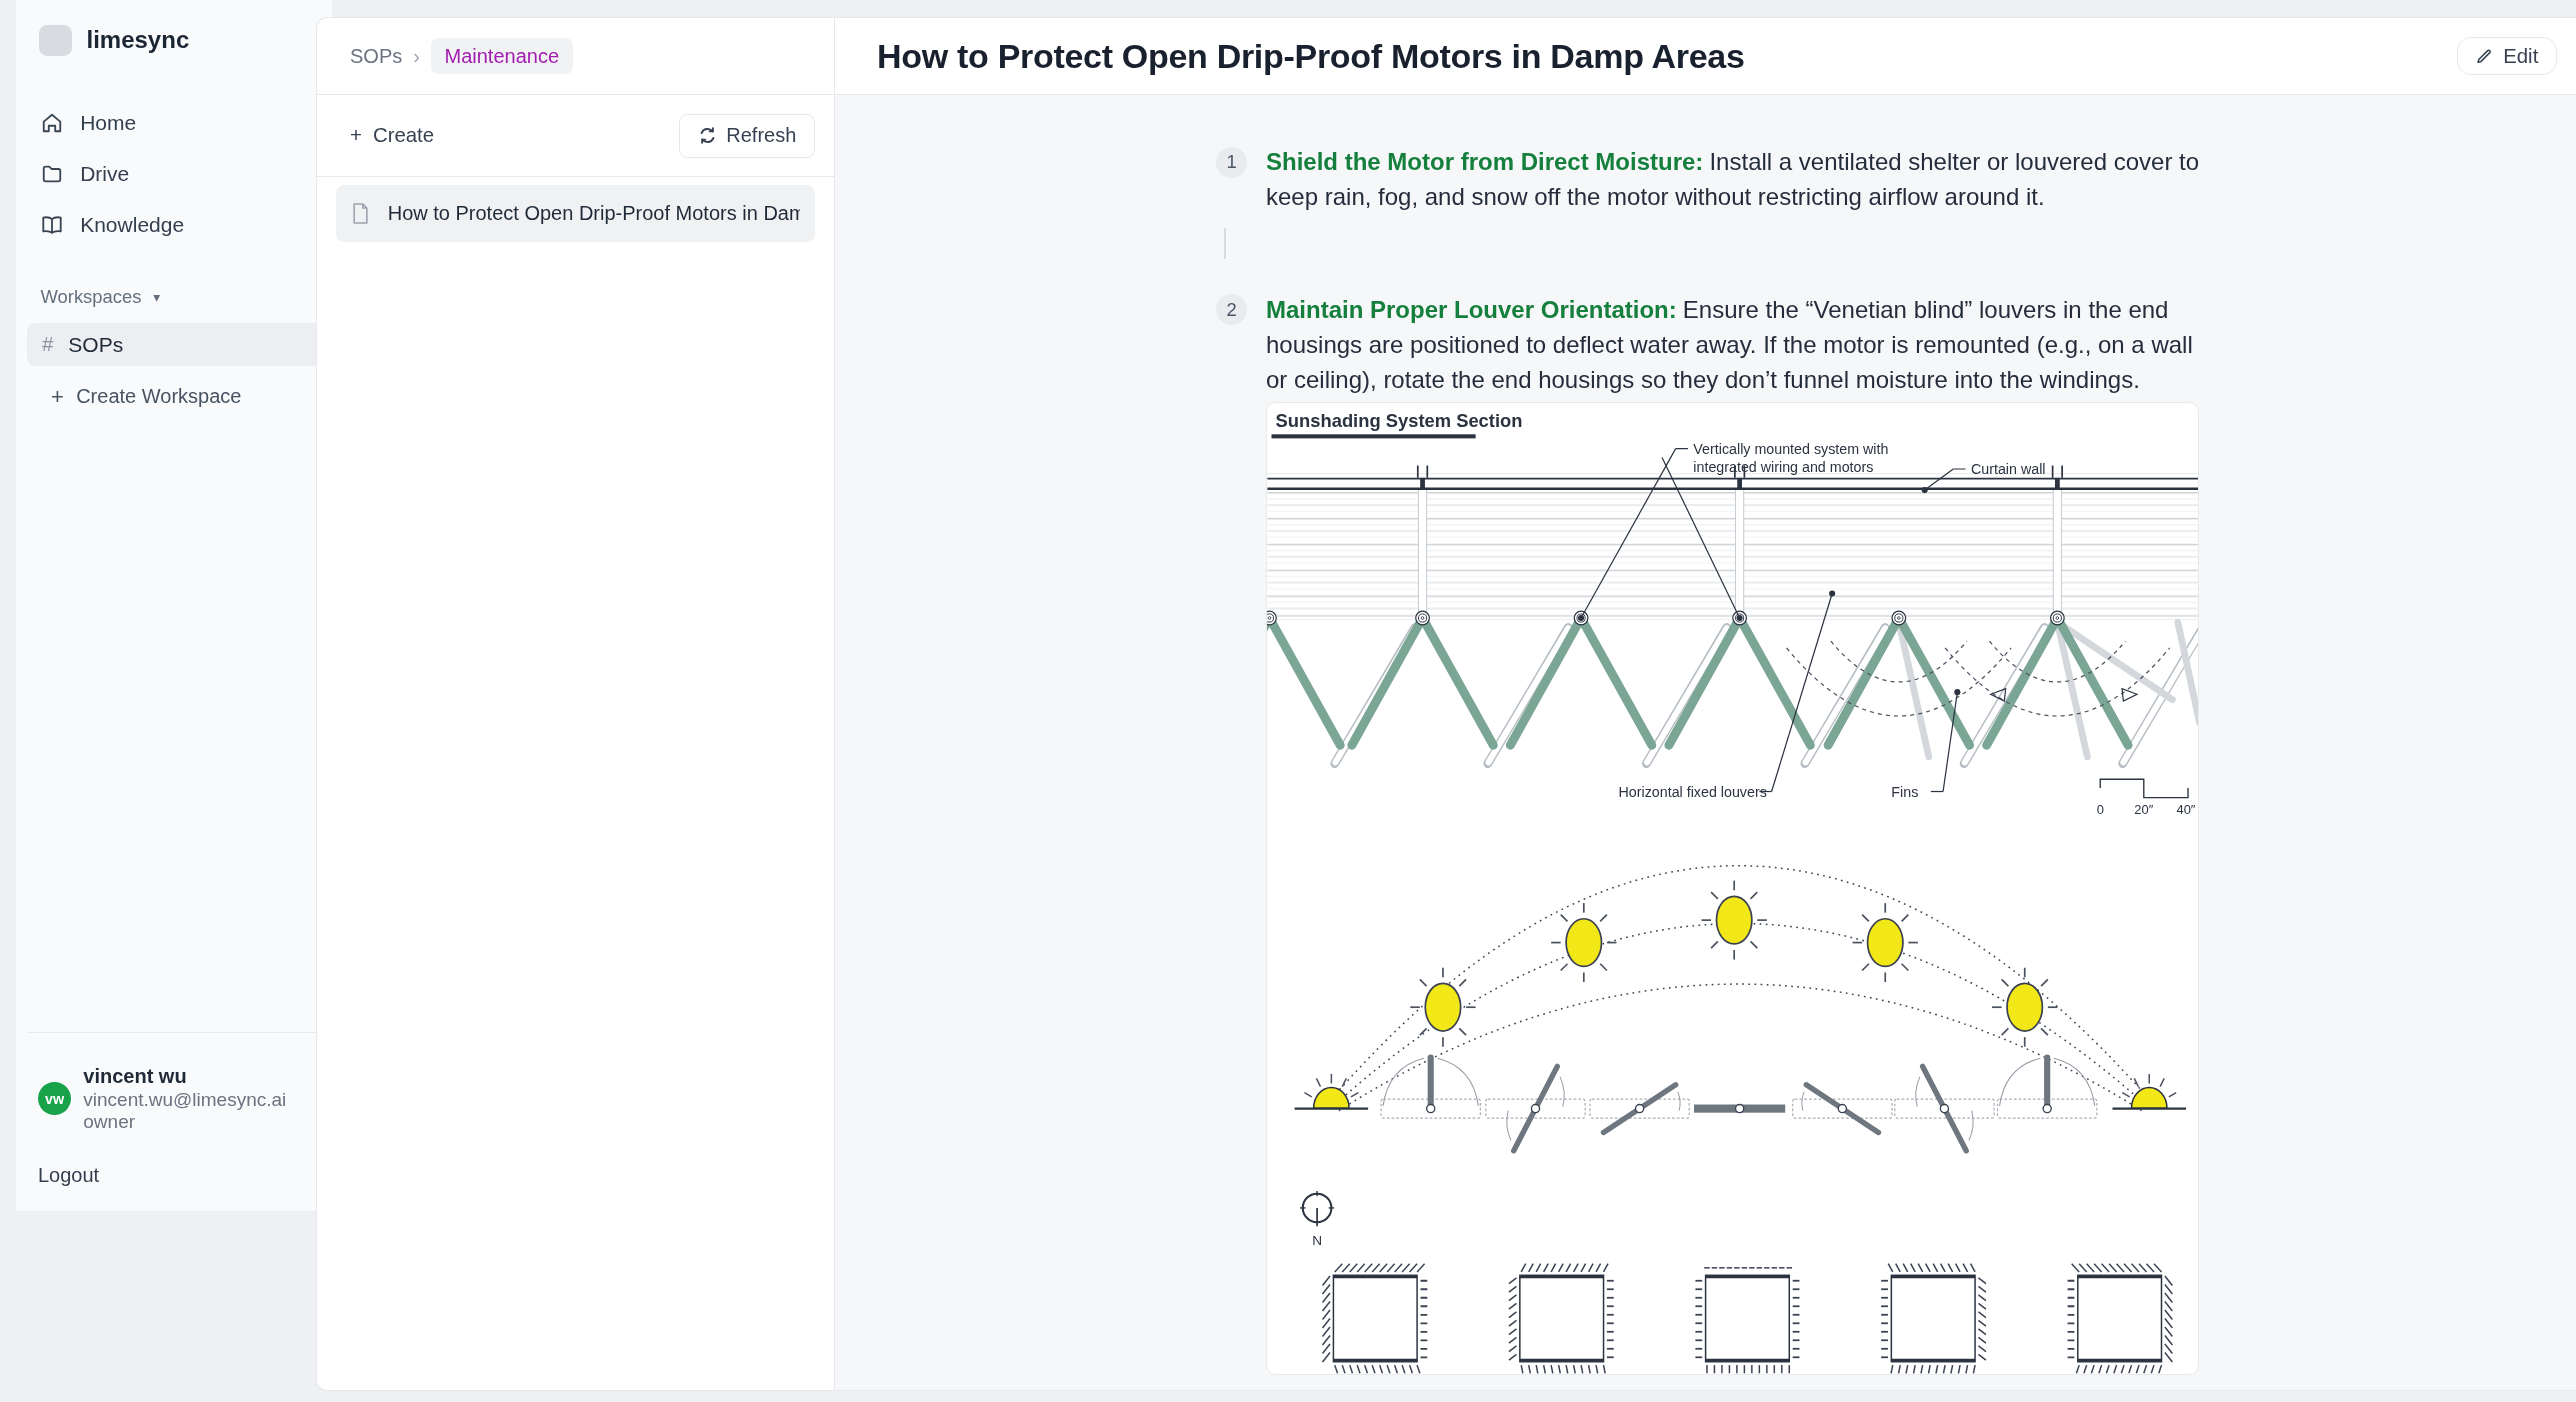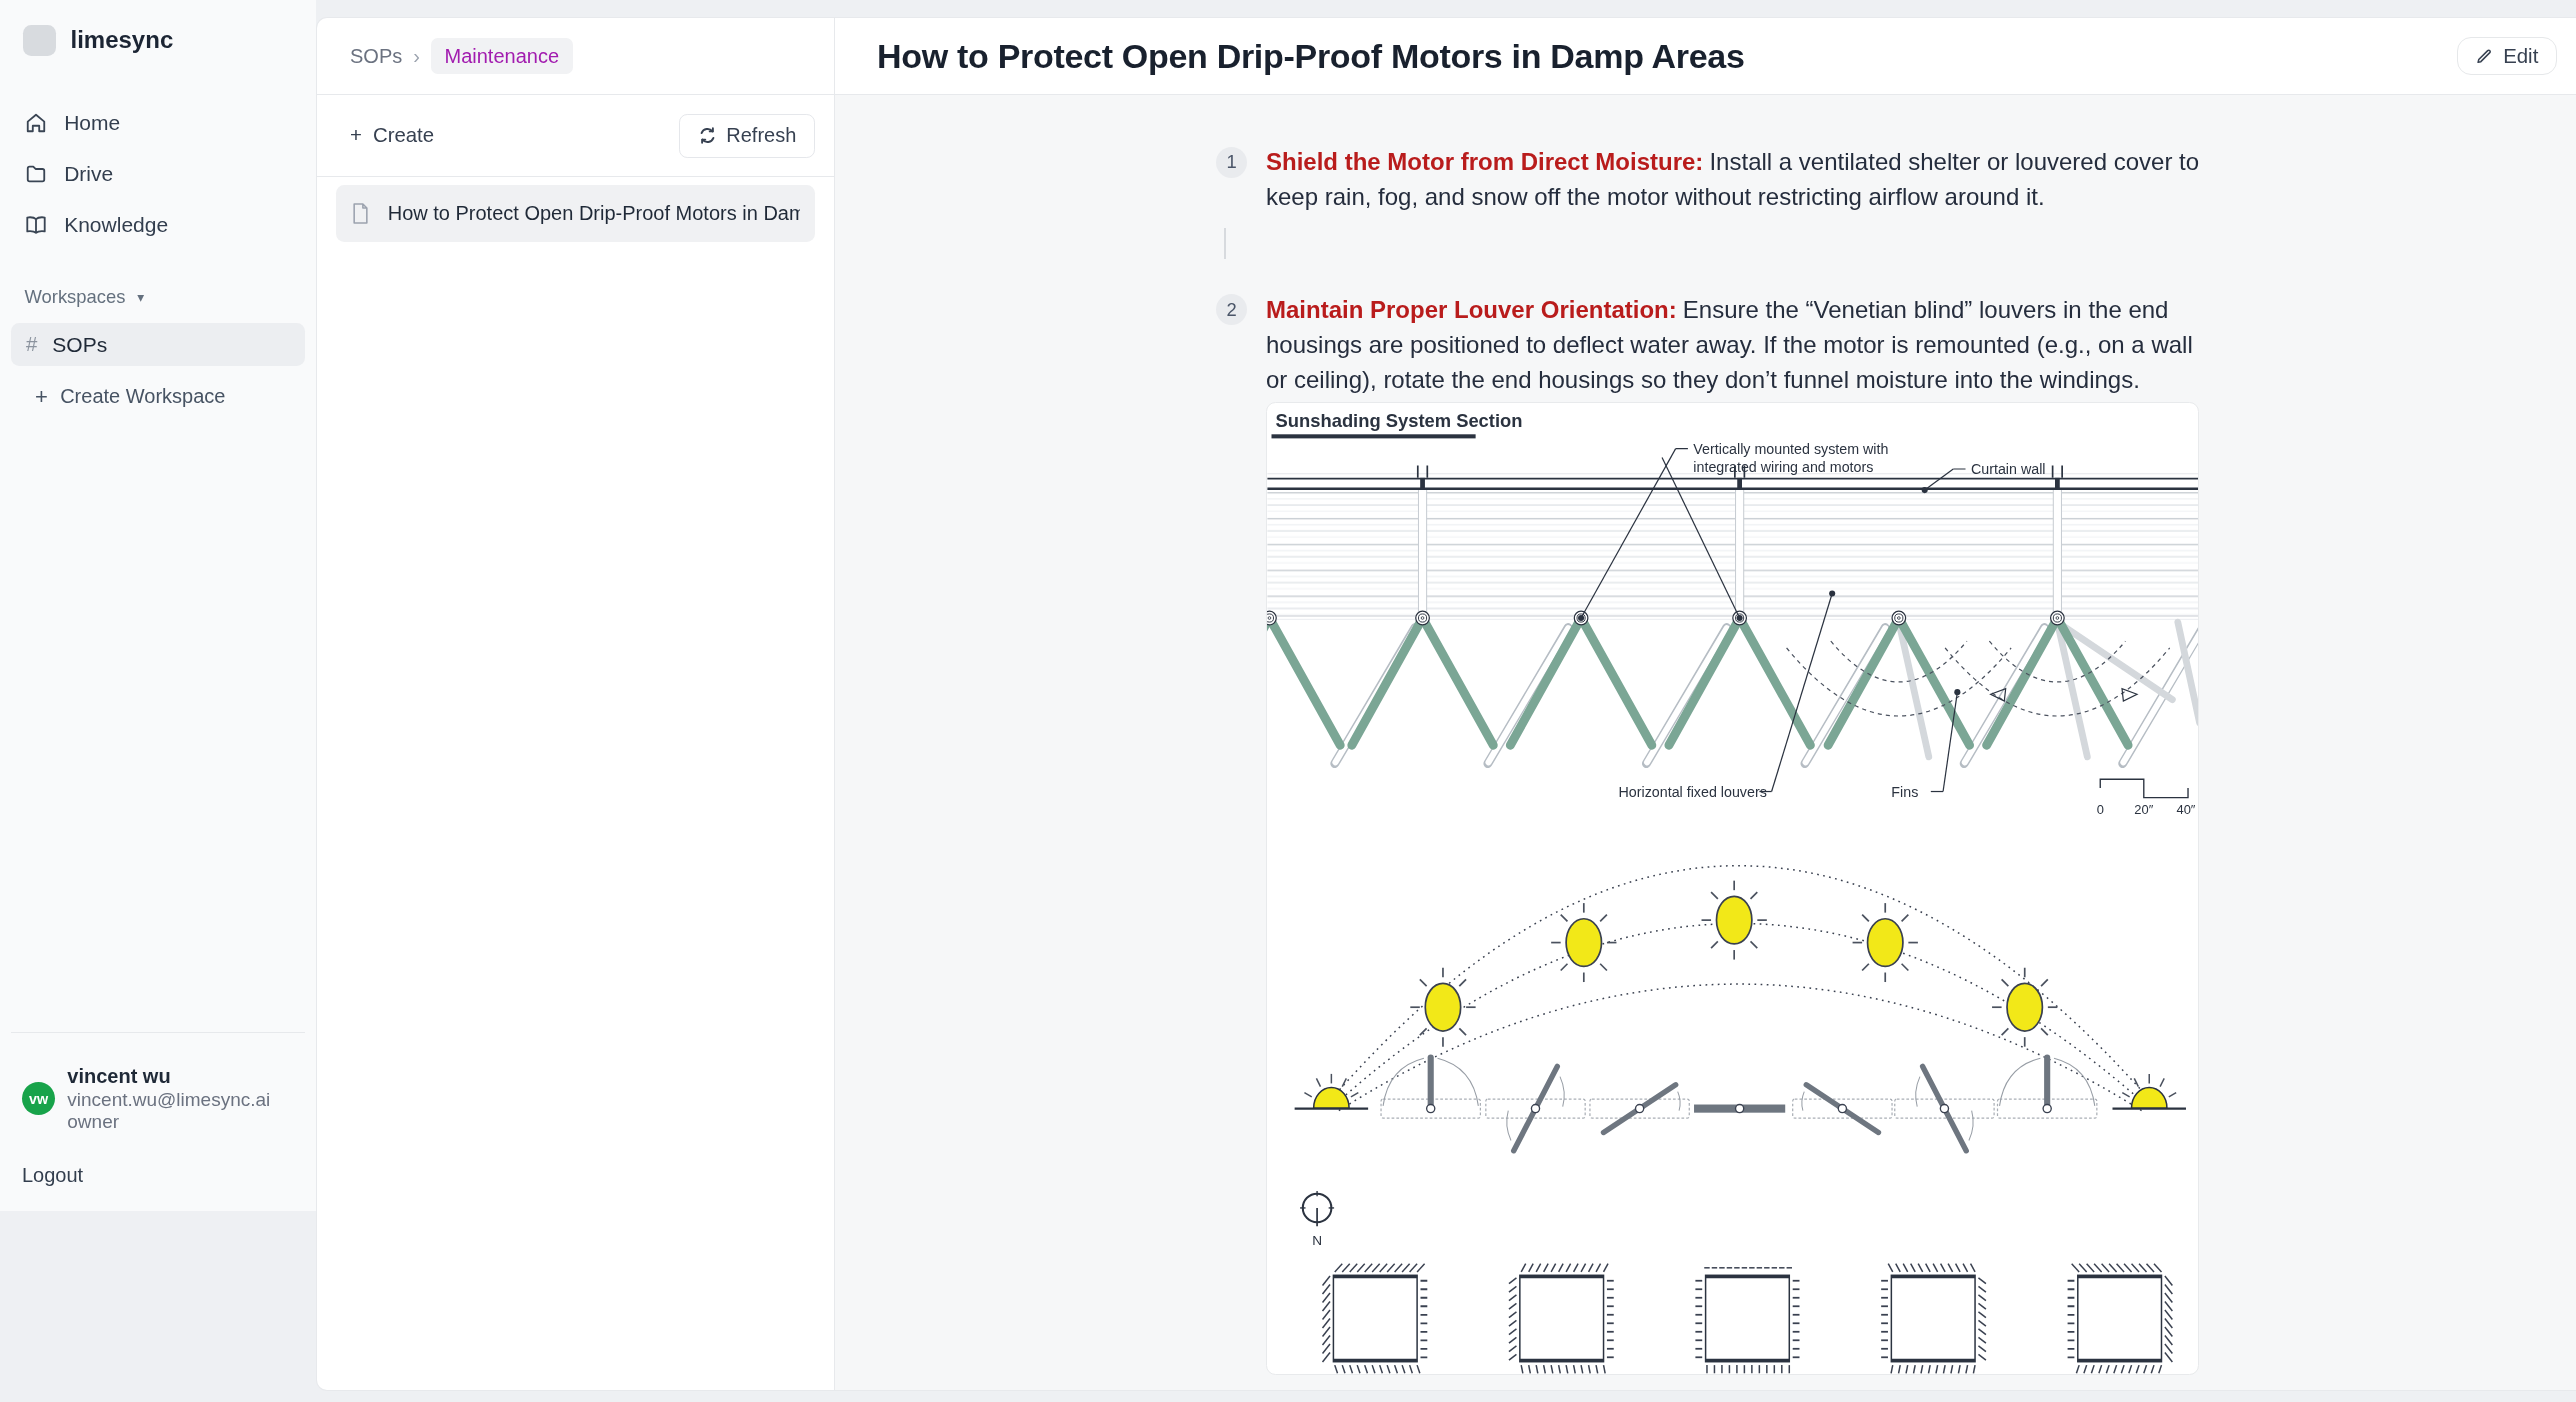--- a/index.html
+++ b/index.html
@@ -1,19 +1,19 @@
 <!DOCTYPE html>
 <html style="font-size:11px"><head>
 <meta charset="utf-8">
 <style>
   html,body{margin:0;padding:0;background:#eef0f3;font-family:"Liberation Sans",sans-serif;}
   .page{position:relative;width:2576px;height:1402px;overflow:hidden;background:#eef0f3;color:#1f2937;}
 
   
-  .sidebar{position:absolute;left:0;top:0;width:316px;height:1211px;background:#f9fafb;}
+  .sidebar{position:absolute;left:16px;top:0;width:316px;height:1211px;background:#f9fafb;}
   .brand{display:flex;align-items:center;gap:15px;padding:24.5px 0 0 22.5px;}
   .brand-logo{width:33px;height:31px;border-radius:8.2px;background:#d8dbdf;}
   .brand-name{font-size:24px;font-weight:bold;color:#1c2534;}
   .nav{margin-top:42px;}
   .nav-item{display:flex;align-items:center;gap:17.7px;padding:13.6px 0 13.6px 24.5px;font-size:21px;color:#333e4e;cursor:pointer;}
   .nav-item svg{width:22px;height:22px;stroke:#3a4554;fill:none;stroke-width:2;}
   .ws-head{display:flex;align-items:center;gap:12px;margin:35px 0 0 24.5px;font-size:18.4px;color:#64707e;}
   .ws-caret{font-size:13.6px;color:#64707e;}
   .ws-item{display:flex;align-items:center;gap:15px;margin:15px 11px 0 11px;padding:9.5px 0 9.5px 15px;background:#eceef1;border-radius:8.2px;font-size:21px;color:#1f2937;cursor:pointer;}
   .ws-hash{color:#8b939e;font-size:20.4px;}
@@ -48,21 +48,21 @@
   
   .main-panel{flex:1;display:flex;flex-direction:column;min-width:0;}
   .main-header{height:77px;border-bottom:1.4px solid #e7e9ec;display:flex;align-items:center;justify-content:space-between;padding:0 19px 0 42px;box-sizing:border-box;background:#fff;}
   .doc-title{font-size:34px;font-weight:bold;color:#19212e;letter-spacing:-0.3px;}
   .edit-btn{display:flex;align-items:center;gap:9.5px;font-size:20.4px;color:#374151;border:1.4px solid #e6e8ea;border-radius:14px;padding:6.8px 17.7px;background:#fff;cursor:pointer;}
   .edit-btn svg{width:18.4px;height:18.4px;stroke:#374151;fill:none;stroke-width:2;}
   .doc-body{flex:1;background:#f6f7f8;overflow:hidden;padding:49px 372px 0 381px;box-sizing:border-box;}
   .step{display:flex;align-items:flex-start;}
   .step-badge{width:31px;height:31px;border-radius:50%;background:#e9ebee;color:#4a5568;font-size:18.4px;display:flex;align-items:center;justify-content:center;margin-top:2.7px;flex:0 0 auto;}
   .step-text{margin-left:19px;font-size:24px;line-height:35px;color:#252d3d;}
-  .step-text .b{font-weight:bold;color:#b91c1c;margin-right:6.1px;}
+  .step-text .b{font-weight:bold;color:#15803d;margin-right:6.1px;}
   .empty-caret{width:2px;height:31px;background:#d7dade;margin:13.6px 0 33px 8.2px;}
   .fig-card{margin:5.4px 0 0 50px;width:933px;height:973px;background:#fff;border:0.7px solid #e8eaec;border-radius:9.5px;overflow:hidden;box-sizing:border-box;}
   .fig-card svg{display:block;font-family:"Liberation Sans",sans-serif;}
 </style>
 </head>
 <body>
 
 <div class="page">
 
   <div class="sidebar">

